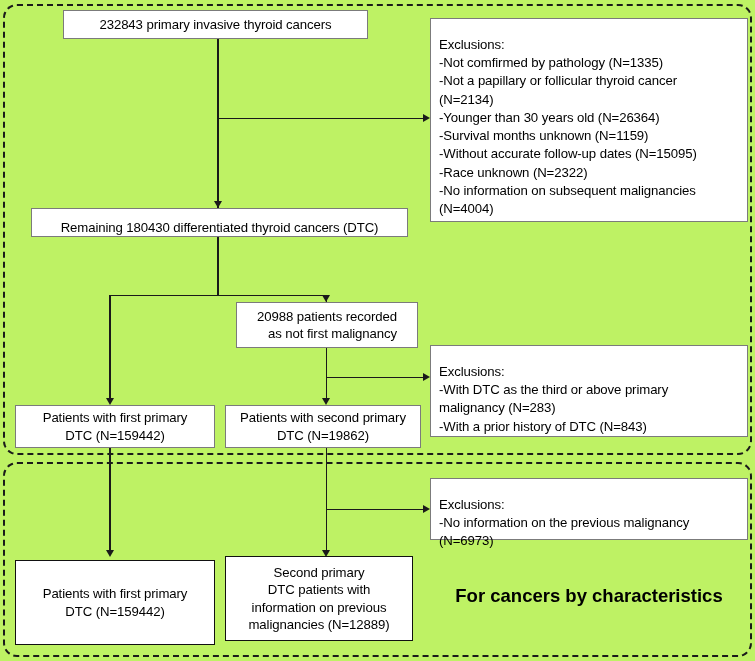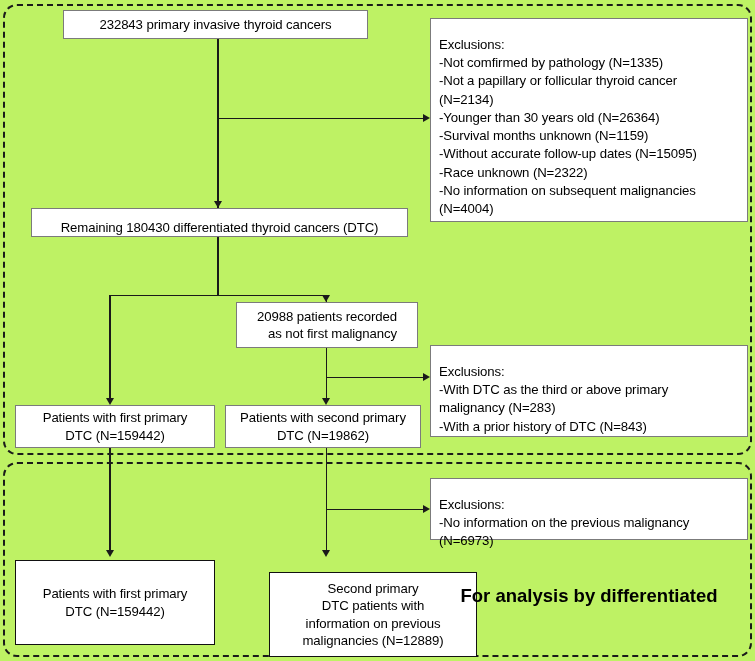--- a/index.html
+++ b/index.html
@@ -159,24 +159,24 @@
     <span class="txt">Exclusions:
 -No information on the previous malignancy
 (N=6973)</span>
   </div>
 
   <div class="node dark" style="left:15px;top:560px;width:200px;height:85px;">
     <span class="txt">Patients with first primary
 DTC (N=159442)</span>
   </div>
 
-  <div class="node dark" style="left:225px;top:572px;width:208px;height:85px;margin-left:44px;">
+  <div class="node dark" style="left:225px;top:556px;width:188px;height:85px;">
     <span class="txt">Second primary
 DTC patients with
 information on previous
 malignancies (N=12889)</span>
   </div>
 
   <div class="caption" style="left:428px;top:585px;width:322px;font-size:18.5px;">
-    <div>For analysis by differentiated</div>
+    <div>For cancers by characteristics</div>
   </div>
 
 </div>
 
 </body></html>

